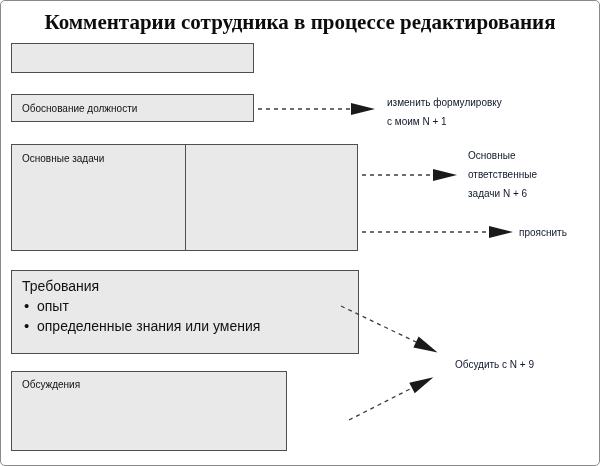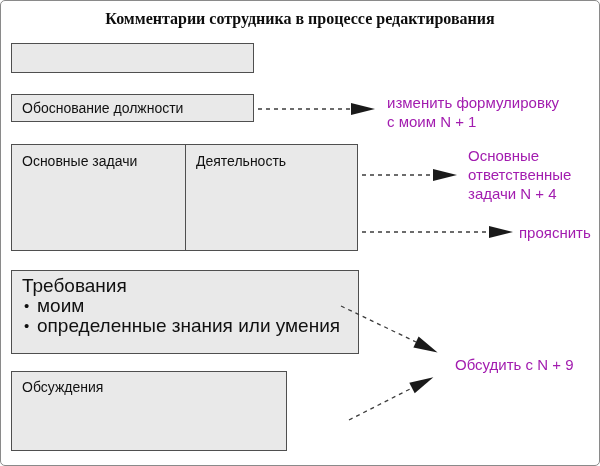--- a/index.html
+++ b/index.html
@@ -7,43 +7,43 @@
     --dash:#3c3c3c; --frame:#8a8a8a; --text:#111111;
   }
   html,body{margin:0;padding:0;background:#fff;}
   .canvas{
     position:relative; width:600px; height:466px; box-sizing:border-box;
     background:#fff; border:1px solid var(--frame); border-radius:5px;
     font-family:"Liberation Sans", sans-serif; color:var(--text); overflow:hidden;
   }
   .title{
     position:absolute; top:9px; left:0; width:100%; margin:0;
-    font-family:"Liberation Serif", serif; font-weight:bold; font-size:16px;
+    font-family:"Liberation Serif", serif; font-weight:bold; font-size:21px;
     text-align:center; color:#0d0d0d;
   }
   .box{
     position:absolute; box-sizing:border-box;
     background:var(--box-fill); border:1.5px solid var(--box-border);
-    font-size:14px;
+    font-size:10px;
   }
   .b-empty{left:10px; top:42px; width:243px; height:30px;}
   .b-just{left:10px; top:93px; width:243px; height:28px; display:flex; align-items:center; padding:0 10px;}
   .b-table{left:10px; top:143px; width:347px; height:107px; display:flex; padding:0;}
   .b-table .cell{box-sizing:border-box; padding:8px 10px;}
   .b-table .c1{width:174px; border-right:1.5px solid var(--box-border);}
   .b-table .c2{flex:1;}
-  .b-req{left:10px; top:269px; width:348px; height:84px; padding:5px 10px; font-size:19px; line-height:20px;}
+  .b-req{left:10px; top:269px; width:348px; height:84px; padding:5px 10px; font-size:14px; line-height:20px;}
   .b-req ul{margin:0; padding:0; list-style:none;}
   .b-req li{position:relative; padding-left:15px;}
   .b-req li::before{content:"\2022"; position:absolute; left:2px; font-size:15px;}
   .b-disc{left:10px; top:370px; width:276px; height:80px; padding:7px 10px;}
   .arrows{position:absolute; left:0; top:0; width:600px; height:466px; pointer-events:none;}
   .arrows path.dashline{stroke:var(--dash); stroke-width:1.3; fill:none; stroke-dasharray:4 4;}
   .arrows .head{fill:var(--arrow); stroke:none;}
-  .ann{position:absolute; white-space:pre-line; font-size:15px; line-height:19px; color:#a21caf;}
+  .ann{position:absolute; white-space:pre-line; font-size:10px; line-height:19px; color:#0f172a;}
   .a-change{left:386px; top:92px;}
   .a-resp{left:467px; top:145px;}
   .a-clarify{left:518px; top:222px;}
   .a-discuss{left:454px; top:354px;}
 </style>
 </head>
 <body>
 
 <div class="canvas">
 
@@ -52,29 +52,26 @@
   <div class="box b-empty"></div>
 
   <div class="box b-just">
     <span>Обоснование должности</span>
   </div>
 
   <div class="box b-table">
     <div class="cell c1">
       <span>Основные задачи</span>
     </div>
-    <div class="cell c2">
-      <span>Деятельность</span>
-    </div>
   </div>
 
   <div class="box b-req">
     <div>Требования</div>
     <ul>
-      <li>моим</li>
+      <li>опыт</li>
       <li>определенные знания или умения</li>
     </ul>
   </div>
 
   <div class="box b-disc">
     <span>Обсуждения</span>
   </div>
 
   <svg class="arrows" width="600" height="466" viewBox="0 0 600 466" xmlns="http://www.w3.org/2000/svg">
     <defs>
@@ -86,17 +83,17 @@
     <path class="dashline" d="M361,174 H432" marker-end="url(#ah)"></path>
     <path class="dashline" d="M361,231 H488" marker-end="url(#ah)"></path>
     <path class="dashline" d="M340,305 L415,341" marker-end="url(#ah)"></path>
     <path class="dashline" d="M348,419 L411,387" marker-end="url(#ah)"></path>
   </svg>
 
   <div class="ann a-change">изменить формулировку
 с моим N + 1</div>
   <div class="ann a-resp">Основные
 ответственные
-задачи N + 4</div>
+задачи N + 6</div>
   <div class="ann a-clarify">прояснить</div>
   <div class="ann a-discuss">Обсудить с N + 9</div>
 
 </div>
 
 </body></html>

